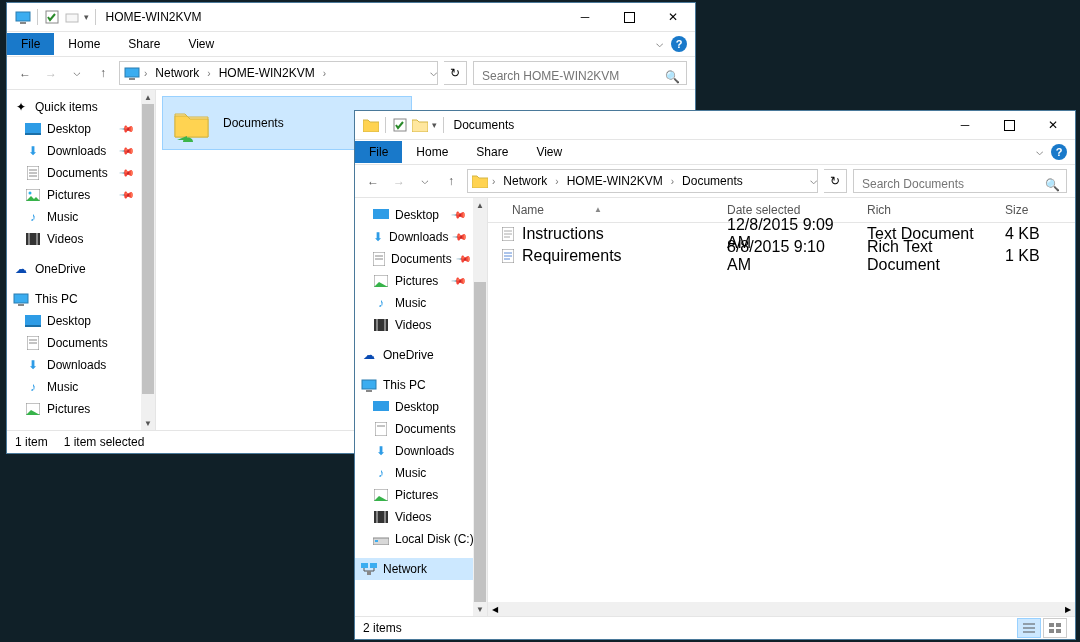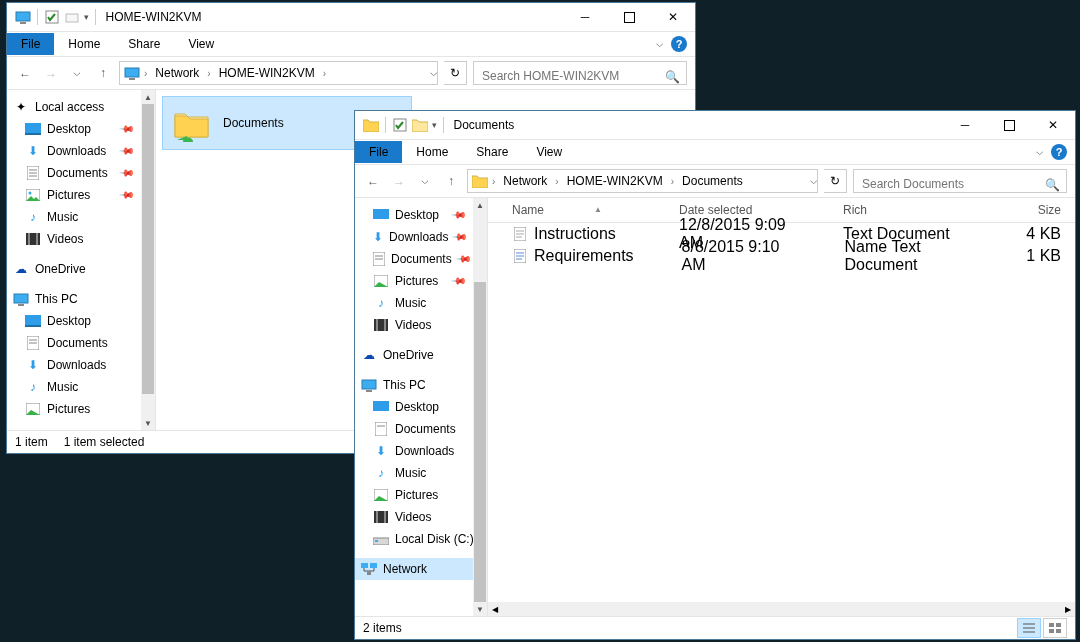--- a/index.html
+++ b/index.html
@@ -36,25 +36,25 @@
 .np-item.sel{background:#cce8ff}
 .np-ico{width:16px;height:16px;display:flex;align-items:center;justify-content:center}
 .pin{margin-left:auto;margin-right:18px;color:#888;font-size:10px;transform:rotate(45deg)}
 .np-sp{height:8px}
 .content{flex:1;display:flex;flex-direction:column;overflow:hidden}
 .tiles{padding:6px;display:flex;flex-wrap:wrap;align-content:flex-start}
 .tile{width:232px;height:48px;display:flex;align-items:center;gap:10px;padding:2px 8px}
 .tile.sel{background:#cce8ff;border:1px solid #99d1ff}
 .tile-ico{width:42px;height:42px;display:flex;align-items:center;justify-content:center}
 .listhdr{display:flex;border-bottom:1px solid #e5e5e5;height:24px;align-items:center;font-size:12px;color:#555}
-.col{padding:0 24px}
+.col{padding:0 12px}
 .c-name{flex:1}
 .c-date{width:116px}
 .c-type{width:114px}
-.c-size{width:56px;text-align:right;padding-right:14px}
+.c-size{width:56px;text-align:left;padding-right:14px}
 .row{display:flex;height:22px;align-items:center;font-size:16px}
 .row .c-name{display:flex;align-items:center;gap:6px}
 .row .fico{width:16px;height:16px;display:flex;align-items:center;justify-content:center}
 .status{height:22px;border-top:1px solid #e5e5e5;display:flex;align-items:center;padding:0 8px;font-size:12px;gap:16px}
 .status .right{margin-left:auto;display:flex;gap:2px}
 .viewbtn{width:22px;height:18px;border:1px solid #ccc;display:flex;align-items:center;justify-content:center}
 .viewbtn.act{background:#cce8ff;border-color:#99d1ff}
 .hscroll{height:14px;background:#f0f0f0;display:flex}
 .hscroll .sbtn{width:14px;display:flex;align-items:center;justify-content:center;font-size:8px}
 .hscroll .track{flex:1}
@@ -132,21 +132,21 @@
     <div class="addr-refresh">↻</div>
     <div class="searchbox">
       <input placeholder="Search HOME-WIN2KVM" style="">
       <span>🔍</span>
     </div>
   </div>
   <div class="body">
     <div class="navpane">
       <div class="np-item top">
           <span class="np-ico">✦</span>
-          <span>Local access</span>
+          <span>Quick items</span>
         </div>
       <div class="np-item">
           <span class="np-ico">
             <svg width="16" height="12">
               <rect width="16" height="10" fill="#2e9ce6"></rect>
               <rect y="10" width="16" height="2" fill="#1a6fa8"></rect>
             </svg>
           </span>
           <span>Desktop</span>
           <span class="pin">📌</span>
@@ -511,21 +511,21 @@
                 <svg width="12" height="14">
                   <rect width="12" height="14" fill="#fff" stroke="#888"></rect>
                   <line x1="2" y1="4" x2="10" y2="4" stroke="#5a8ad6"></line>
                   <line x1="2" y1="7" x2="10" y2="7" stroke="#5a8ad6"></line>
                   <line x1="2" y1="10" x2="8" y2="10" stroke="#5a8ad6"></line>
                 </svg>
               </span>
               <span>Requirements</span>
             </div>
           <div class="col c-date">8/8/2015 9:10 AM</div>
-          <div class="col c-type">Name Text Document</div>
+          <div class="col c-type">Rich Text Document</div>
           <div class="col c-size">1 KB</div>
         </div>
       </div>
       <div class="hscroll">
           <div class="sbtn">◀</div>
           <div class="track"></div>
           <div class="sbtn">▶</div>
         </div>
     </div>
   </div>

